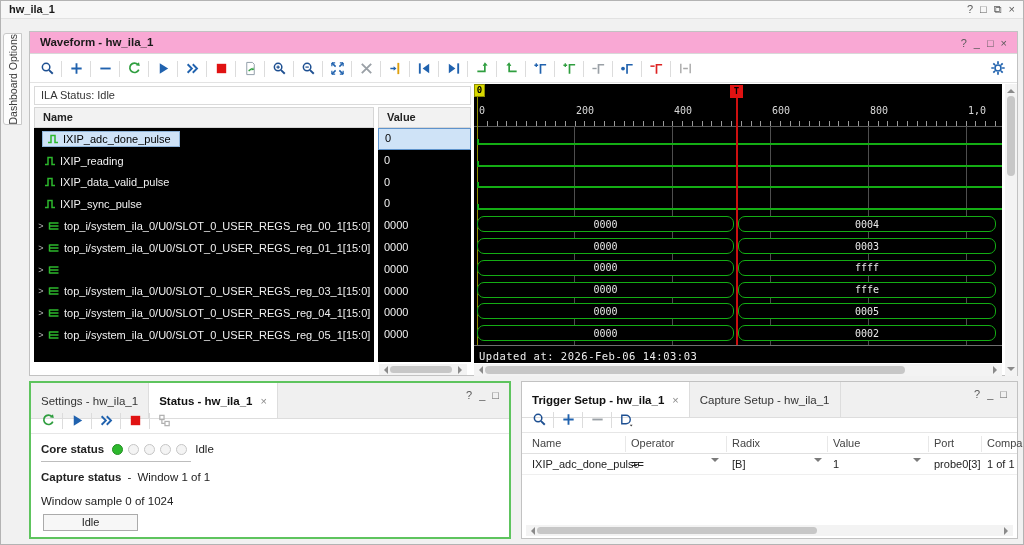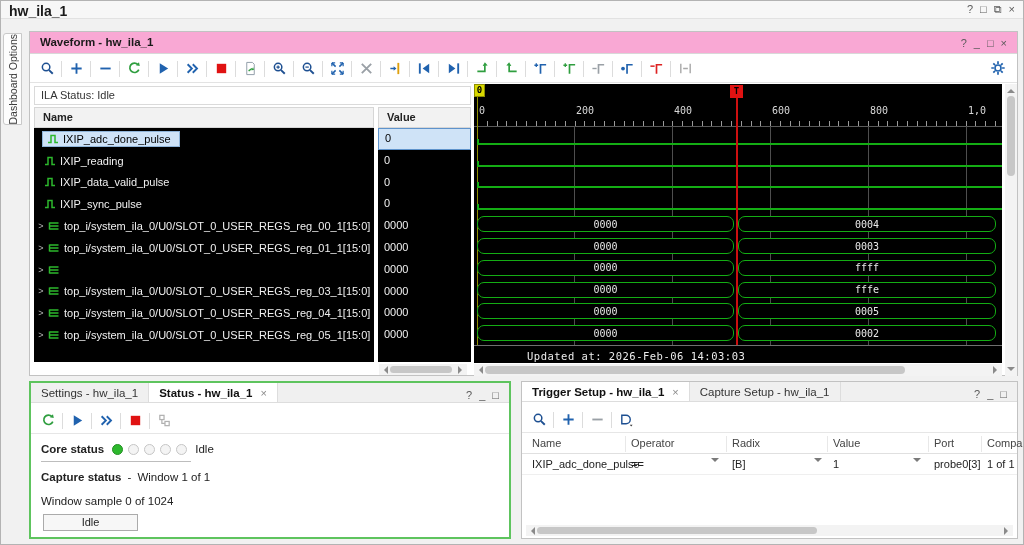--- a/index.html
+++ b/index.html
@@ -1,21 +1,21 @@
 <!DOCTYPE html>
 <html><head>
 <meta charset="utf-8">
 <style>
   * { margin:0; padding:0; box-sizing:border-box; }
   html,body { width:1024px; height:545px; font-family:"Liberation Sans", sans-serif; background:#e9e9e9; }
   .win { position:absolute; inset:0; background:#f1f1f1; border:1px solid #b3b3b3; overflow:hidden; }
 
   
   .titlebar { position:absolute; left:0; top:0; right:0; height:18px; background:#f7f7f7; border-bottom:1px solid #e2e2e2; }
-  .titlebar .title { position:absolute; left:8px; top:2px; font-size:14px; font-weight:bold; color:#1a1a1a; }
+  .titlebar .title { position:absolute; left:8px; top:2px; font-size:11px; font-weight:bold; color:#1a1a1a; }
   .winctl { position:absolute; right:8px; top:2px; display:flex; gap:7px; color:#5a5a5a; font-size:11px; line-height:13px; }
   .winctl span { cursor:default; }
 
   
   .dash-tab { position:absolute; left:2px; top:32px; width:19px; height:92px; background:#fdfdfd; border:1px solid #c9c9c9; border-radius:3px 0 0 3px; display:flex; align-items:center; justify-content:center; }
   .dash-tab span { writing-mode:vertical-rl; transform:rotate(180deg); font-size:10.5px; color:#3c3c3c; white-space:nowrap; }
 
   
   .phead { position:absolute; left:0; top:0; right:0; height:22px; background:#f9a8d4; border-bottom:1px solid #d8d8d8; }
   .phead .ph-title { position:absolute; left:10px; top:4px; font-size:11.5px; font-weight:bold; color:#1a1a1a; }
@@ -68,27 +68,27 @@
   .baseline { position:absolute; left:0; right:0; top:261px; border-top:1px solid #6f6f6f; }
   .trig-line { position:absolute; left:262px; top:13px; height:248px; width:2px; background:#cc1010; z-index:6; }
   .trig-flag { position:absolute; left:256px; top:1px; width:13px; height:13px; background:#e01212; color:#000; font-size:9px; font-weight:bold; text-align:center; line-height:13px; z-index:7; }
   .wave-rows { position:absolute; left:0; top:43px; width:100%; height:218px; z-index:4; }
   .wrow { position:absolute; left:0; width:100%; height:21.8px; }
   .bline { position:absolute; left:3px; right:0; bottom:4px; border-top:2px solid #14ad14; }
   .btick { position:absolute; left:3px; bottom:4px; width:2px; height:6px; background:#14ad14; }
   .busbox { position:absolute; top:2px; height:16px; border:1.5px solid #14ad14; border-radius:7px; background:#000; color:#e8e8e8; font-size:10px; display:flex; align-items:center; justify-content:center; }
   .busbox.b1 { left:3px; width:257px; }
   .busbox.b2 { left:264px; width:258px; }
-  .updated { position:absolute; left:5px; top:266px; font-size:10.5px; color:#ececec; letter-spacing:0.5px;margin-left:48px; }
+  .updated { position:absolute; left:5px; top:266px; font-size:10.5px; color:#ececec; letter-spacing:0.5px; }
 
   
   .panel { position:absolute; background:#fff; }
   .status-panel { left:28px; top:380px; width:482px; height:158px; border:2px solid #5ec45e; }
   .trigger-panel { left:520px; top:380px; width:497px; height:158px; border:1px solid #c2c2c2; }
-  .tabbar { position:absolute; left:0; top:0; right:0; height:20px; background:#f0f0f0; border-bottom:1px solid #ddd; display:flex; }
+  .tabbar { position:absolute; left:0; top:0; right:0; height:36px; background:#f0f0f0; border-bottom:1px solid #ddd; display:flex; }
   .tabbar .winctl { top:6px; right:10px; }
   .tab { display:flex; align-items:center; padding:0 10px; font-size:11.5px; color:#333; border-right:1px solid #ddd; }
   .tab.active { background:#fff; font-weight:bold; color:#111; }
   .tab .close { margin-left:8px; color:#8a8a8a; font-size:11px; font-weight:normal; }
   .ptoolbar { position:absolute; left:0; top:25px; right:0; height:26px; border-bottom:1px solid #e6e6e6; display:flex; align-items:center; padding-left:6px; }
 
   .sp-content { position:absolute; left:0; top:52px; right:0; bottom:0; padding:8px 10px; font-size:11.5px; color:#222; }
   .sp-line { display:flex; align-items:center; margin-bottom:4px; }
   .sp-line b { font-weight:bold; }
   .dots { display:inline-flex; gap:5px; margin:0 8px; }

